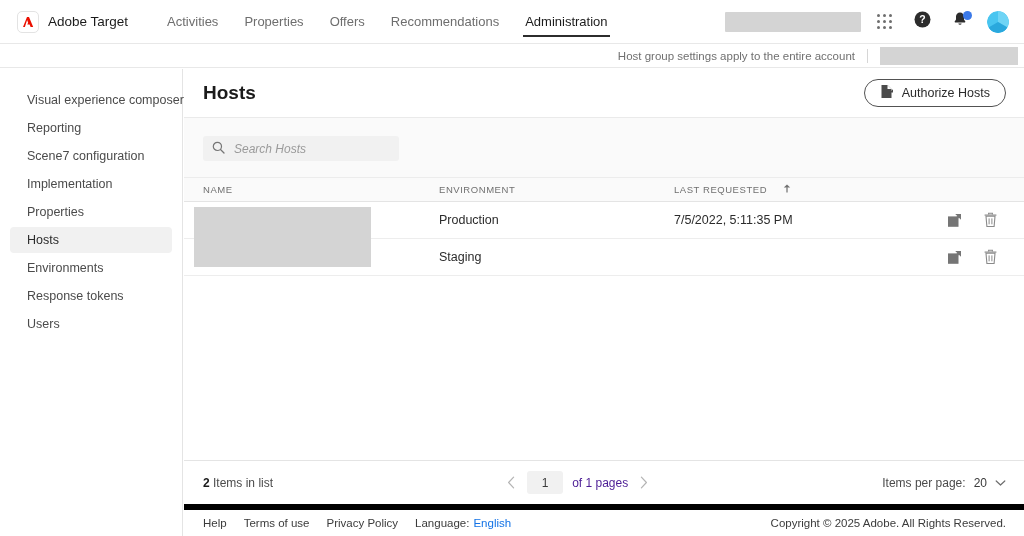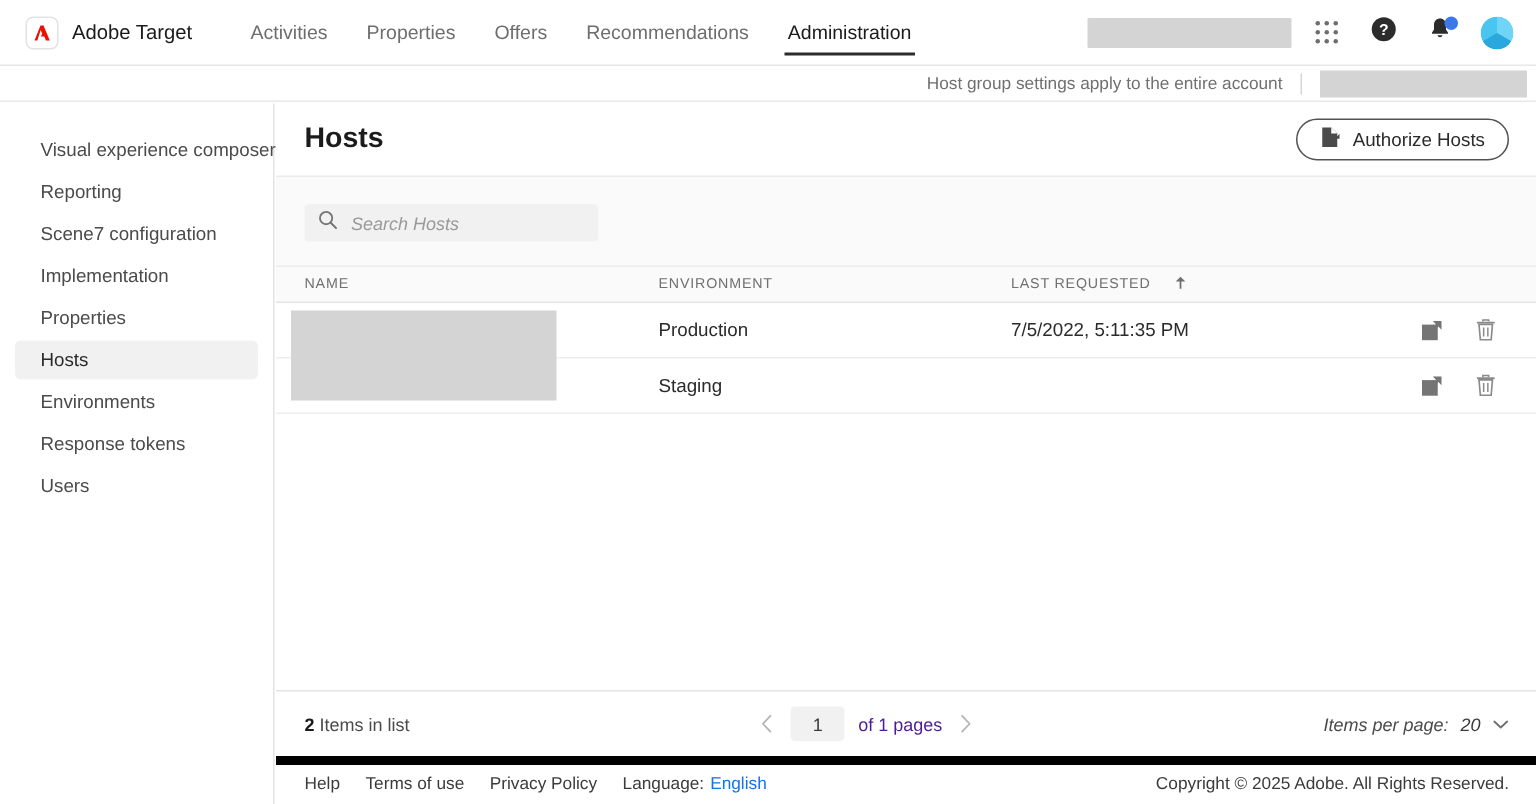--- a/index.html
+++ b/index.html
@@ -118,21 +118,21 @@
 
   
   .tbl { flex: 1 1 auto; display: flex; flex-direction: column; min-height: 0; }
   .tbl-head {
     height: 24px; background: #fafafa; display: flex; align-items: center;
     border-bottom: 1px solid #e4e4e4;
     font-size: 9.5px; letter-spacing: 0.55px; color: #707070;
   }
   .col-name  { width: 255px; padding-left: 19px; }
   .col-env   { width: 235px; }
-  .col-last  { width: 255px; display: flex; align-items: flex-start; gap: 16px; }
+  .col-last  { width: 255px; display: flex; align-items: flex-end; gap: 16px; }
   .col-act   { flex: 1; display: flex; align-items: center; justify-content: flex-end;
                gap: 21px; padding-right: 26px; }
   .tbl-body { position: relative; background: #fff; }
   .trow {
     height: 37px; display: flex; align-items: center;
     border-bottom: 1px solid #ededed; font-size: 12.5px; color: #2b2b2b;
   }
   .redact-name {
     position: absolute; left: 10px; top: 5px;
     width: 177px; height: 60px; background: #d4d4d4; z-index: 3;
@@ -148,21 +148,21 @@
   .items-count { white-space: nowrap; }
   .items-count b { color: #1b1b1b; }
   .pager { display: flex; align-items: center; margin: 0 auto; gap: 9px; }
   .chev { color: #b4b4b4; cursor: pointer; display: flex; padding: 2px; }
   .page-input {
     width: 36px; height: 23px; background: #f1f1f1; border-radius: 3px;
     display: flex; align-items: center; justify-content: center;
     font-size: 12px; color: #3b3b3b; cursor: text;
   }
   .of-pages { color: #4c1d95; white-space: nowrap; }
-  .per-page { display: flex; align-items: center; gap: 8px; white-space: nowrap; font-style: italic; }
+  .per-page { display: flex; align-items: center; gap: 8px; white-space: nowrap; }
   .per-page-val { color: #3b3b3b; }
 
   
   .footer {
     height: 32px; flex: 0 0 auto; border-top: 6px solid #000000;
     display: flex; align-items: center; padding: 0 18px 0 19px;
     font-size: 11.5px; color: #3b3b3b; background: #fff;
   }
   .footer a { color: #3b3b3b; text-decoration: none; margin-right: 17px; cursor: pointer; }
   .lang-label { margin-right: 4px; }

